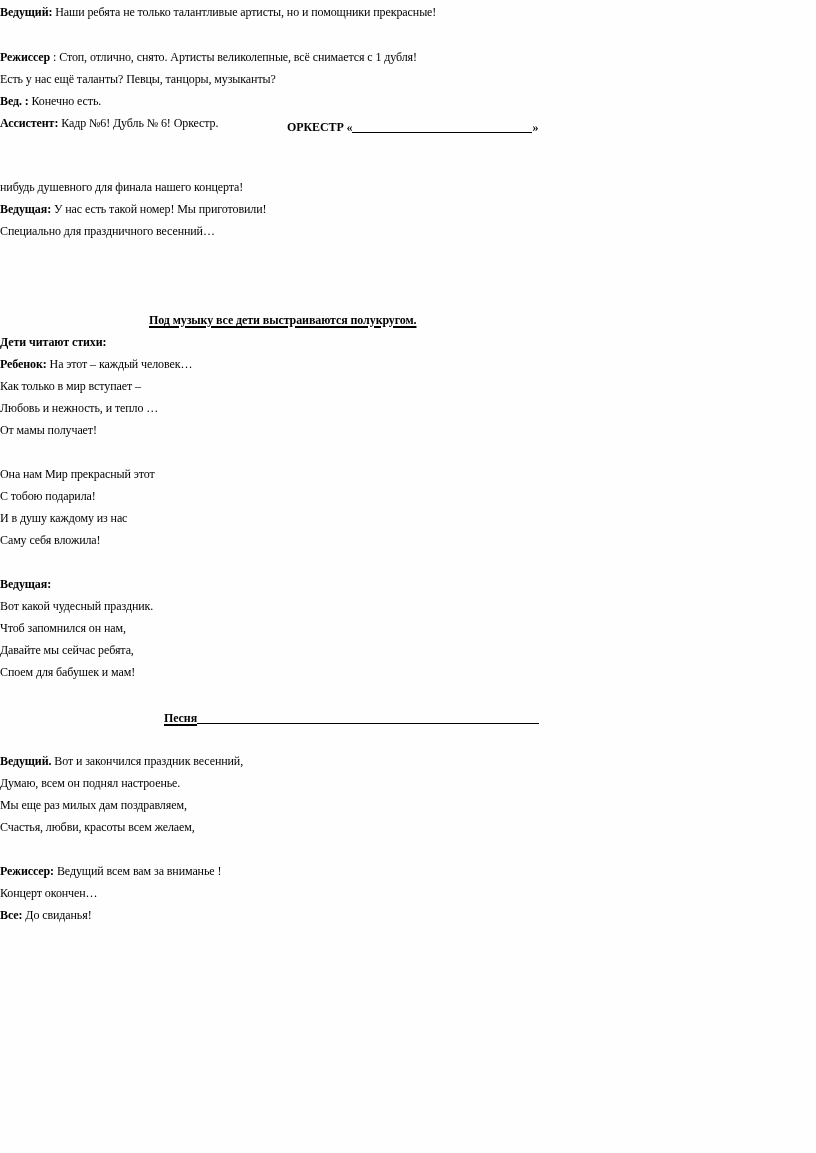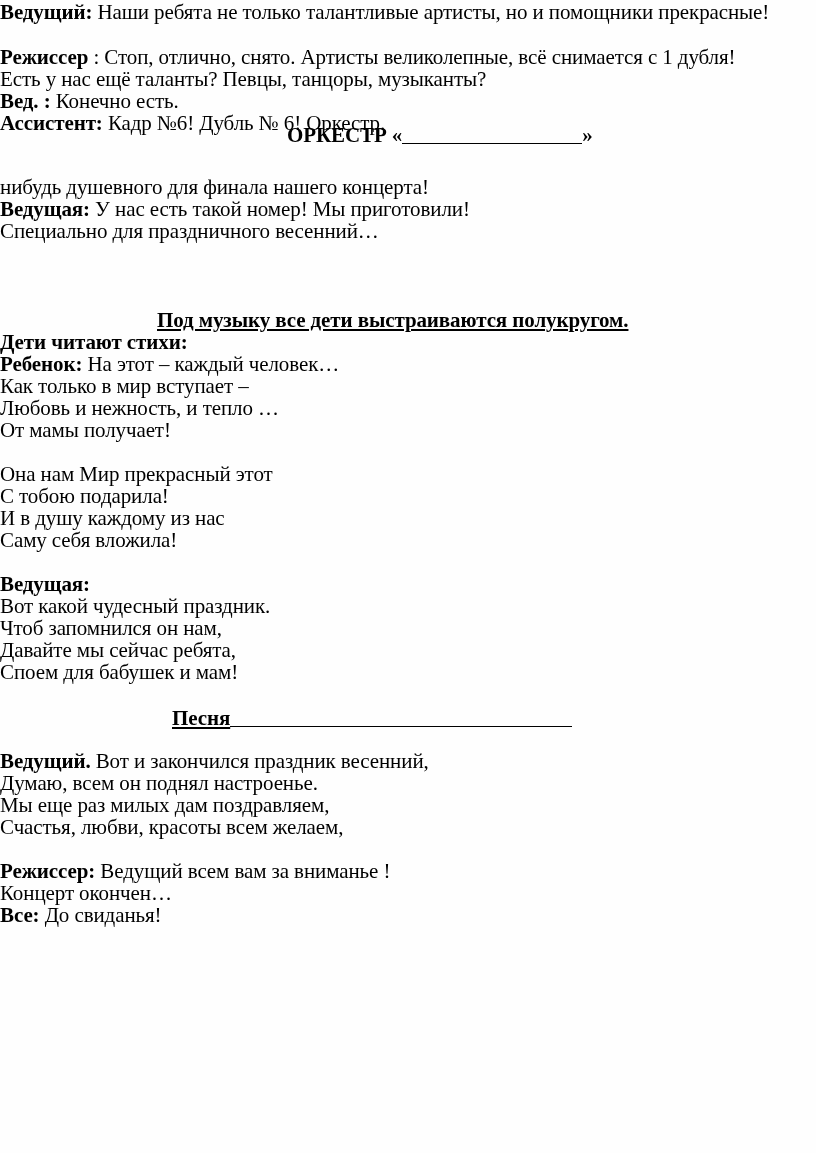--- a/index.html
+++ b/index.html
@@ -1,24 +1,24 @@
 <!DOCTYPE html>
 <html><head>
 <meta charset="utf-8">
 <style>
   html, body { margin: 0; padding: 0; background: #fefefe; }
   body { width: 816px; height: 1153px; overflow: hidden; position: relative;
          font-family: "Liberation Serif", "DejaVu Serif", serif; color: #000; }
   .page { position: absolute; left: 0; top: 0; width: 816px; height: 1153px; }
-  .ln { position: absolute; left: 0; white-space: nowrap; font-size: 21px; line-height: 22px;
+  .ln { position: absolute; left: 0; white-space: nowrap; font-size: 12px; line-height: 22px;
         letter-spacing: -0.1px; }
   .ln b { font-weight: bold; }
   .ln i { font-style: italic; }
   .center-title { font-weight: bold; }
-  .under { text-decoration: underline; text-decoration-thickness: 1.5px; text-underline-offset: 2px; margin-left: 8px; }
+  .under { text-decoration: underline; text-decoration-thickness: 1.5px; text-underline-offset: 2px; }
   .blank { display: inline-block; border-bottom: 1.5px solid #000; height: 16px; vertical-align: -2px; }
 </style>
 </head>
 <body>
 
 <div class="page">
 
   <div class="ln" style="top:1px">
     <b>Ведущий:</b><span> Наши ребята не только талантливые артисты, но и помощники прекрасные!</span>
   </div>
@@ -32,21 +32,21 @@
   </div>
 
   <div class="ln" style="top:90px">
     <b>Вед. :</b><span> Конечно есть.</span>
   </div>
 
   <div class="ln" style="top:112px">
     <b>Ассистент:</b><span> Кадр №6! Дубль № 6! Оркестр.</span>
   </div>
 
-  <div class="ln center-title" style="top:124px; left:287px;">
+  <div class="ln center-title" style="top:116px; left:287px;">
     <span>ОРКЕСТР «</span><span class="blank" style="width:180px"></span><span>»</span>
   </div>
 
 
   <div class="ln" style="top:176px">
     <span>нибудь душевного для финала нашего концерта!</span>
   </div>
 
   <div class="ln" style="top:198px">
     <b>Ведущая:</b><span> У нас есть такой номер! Мы приготовили!</span>

